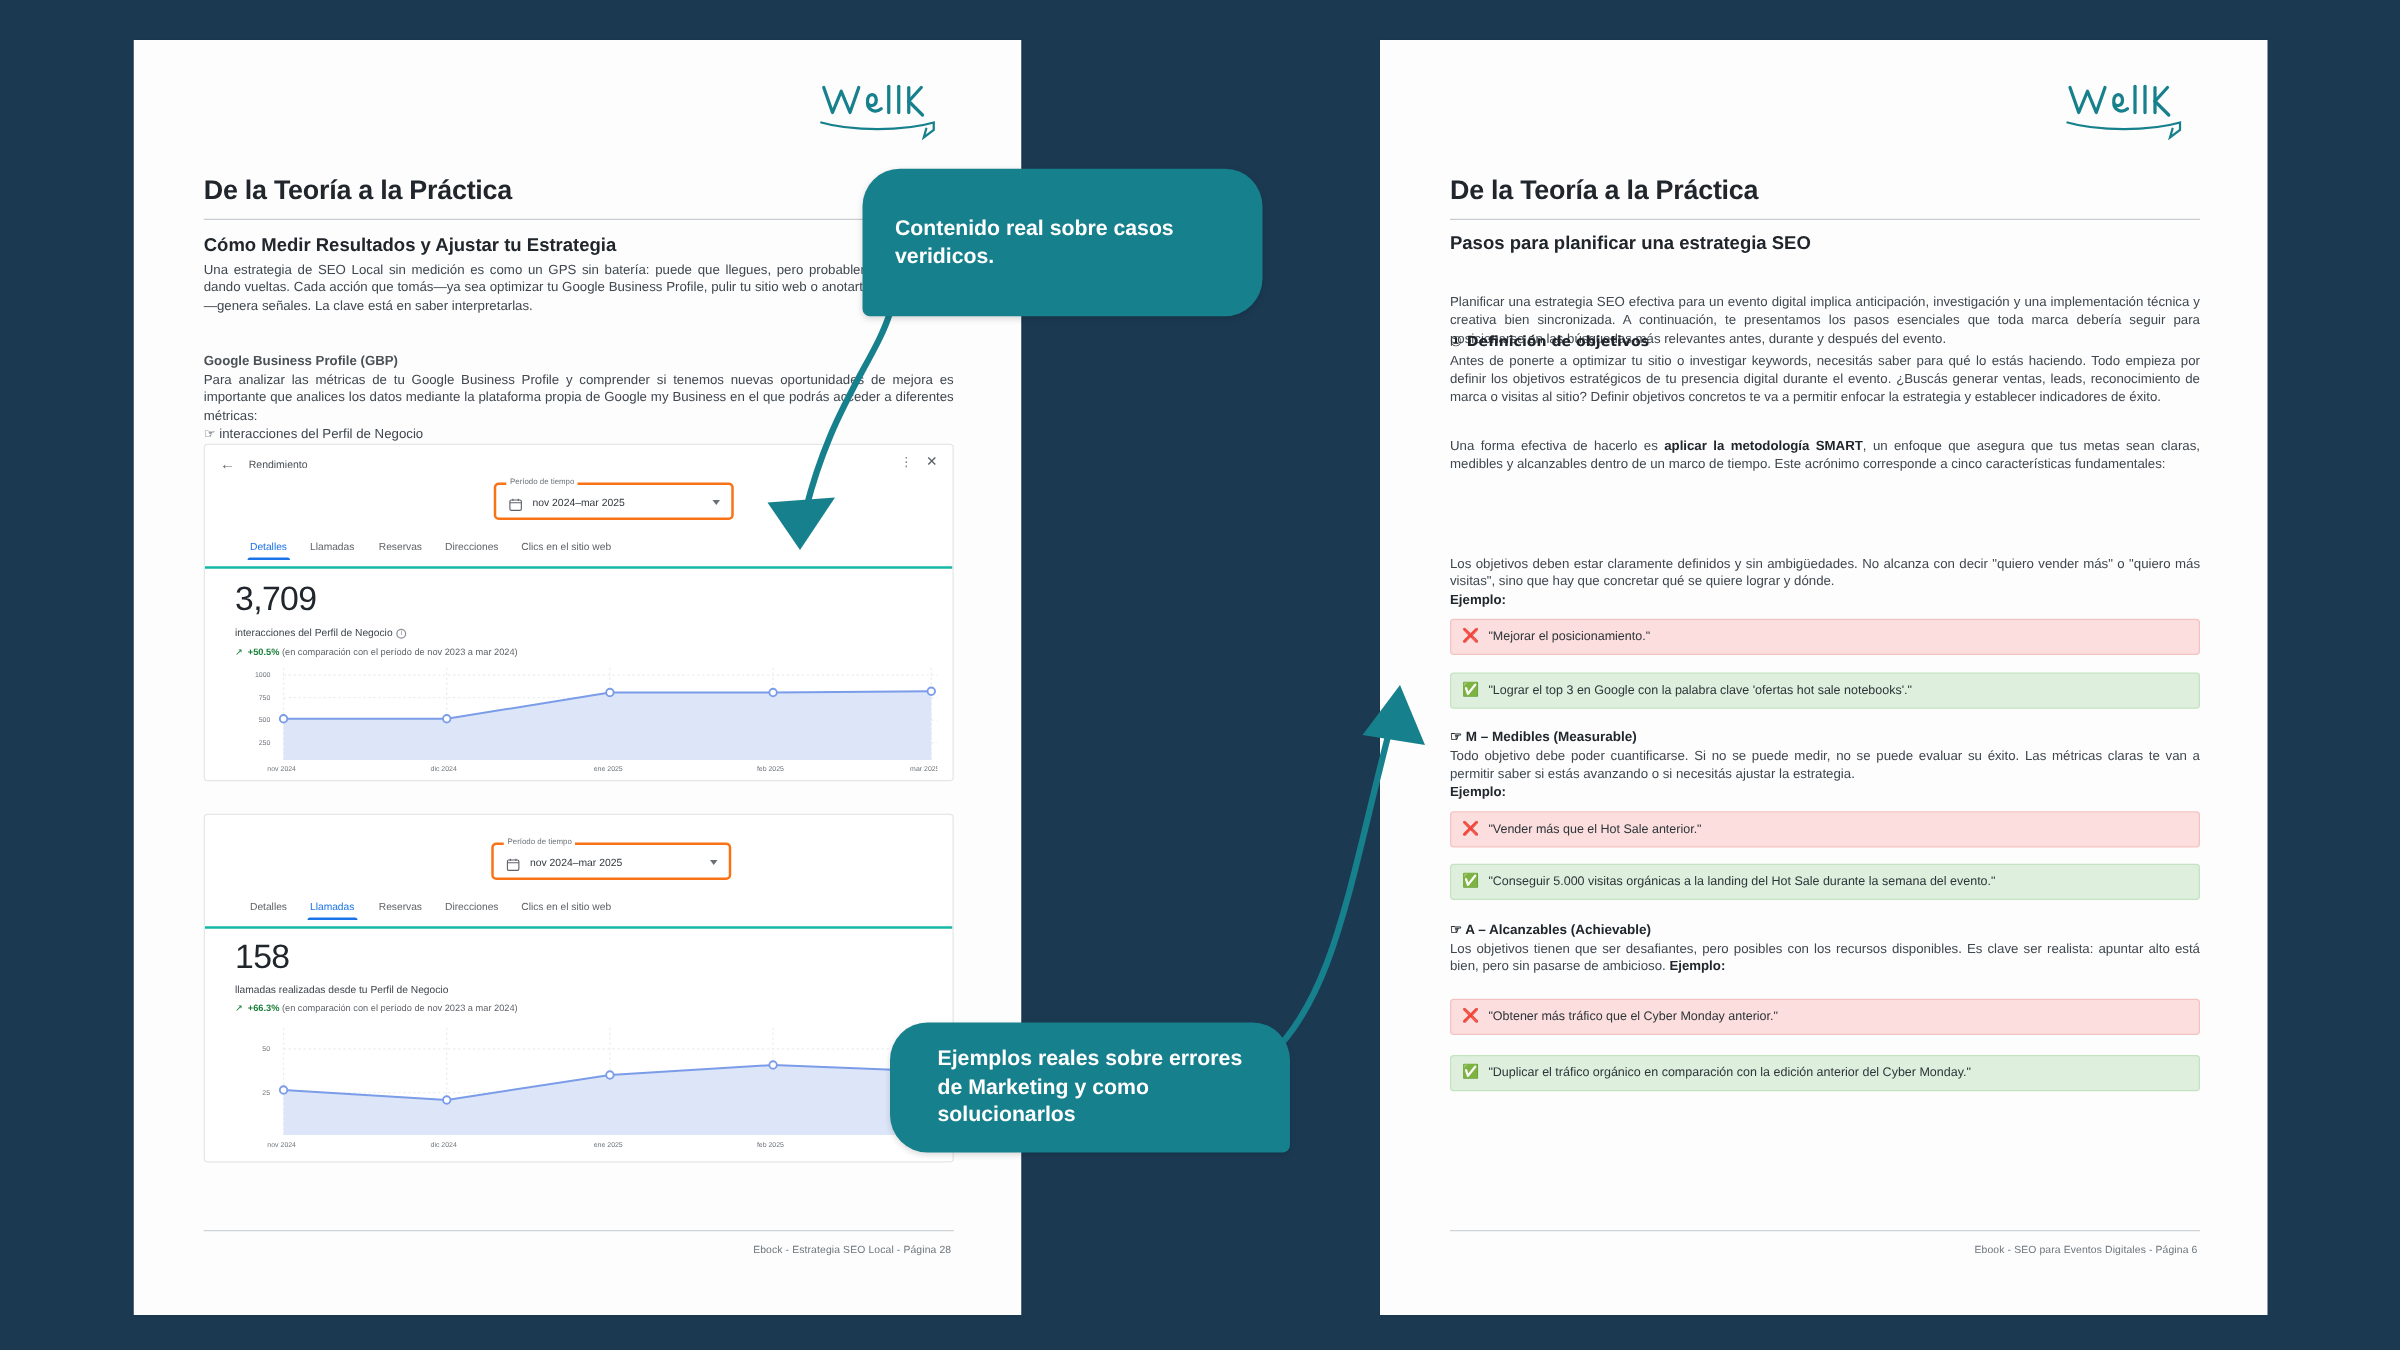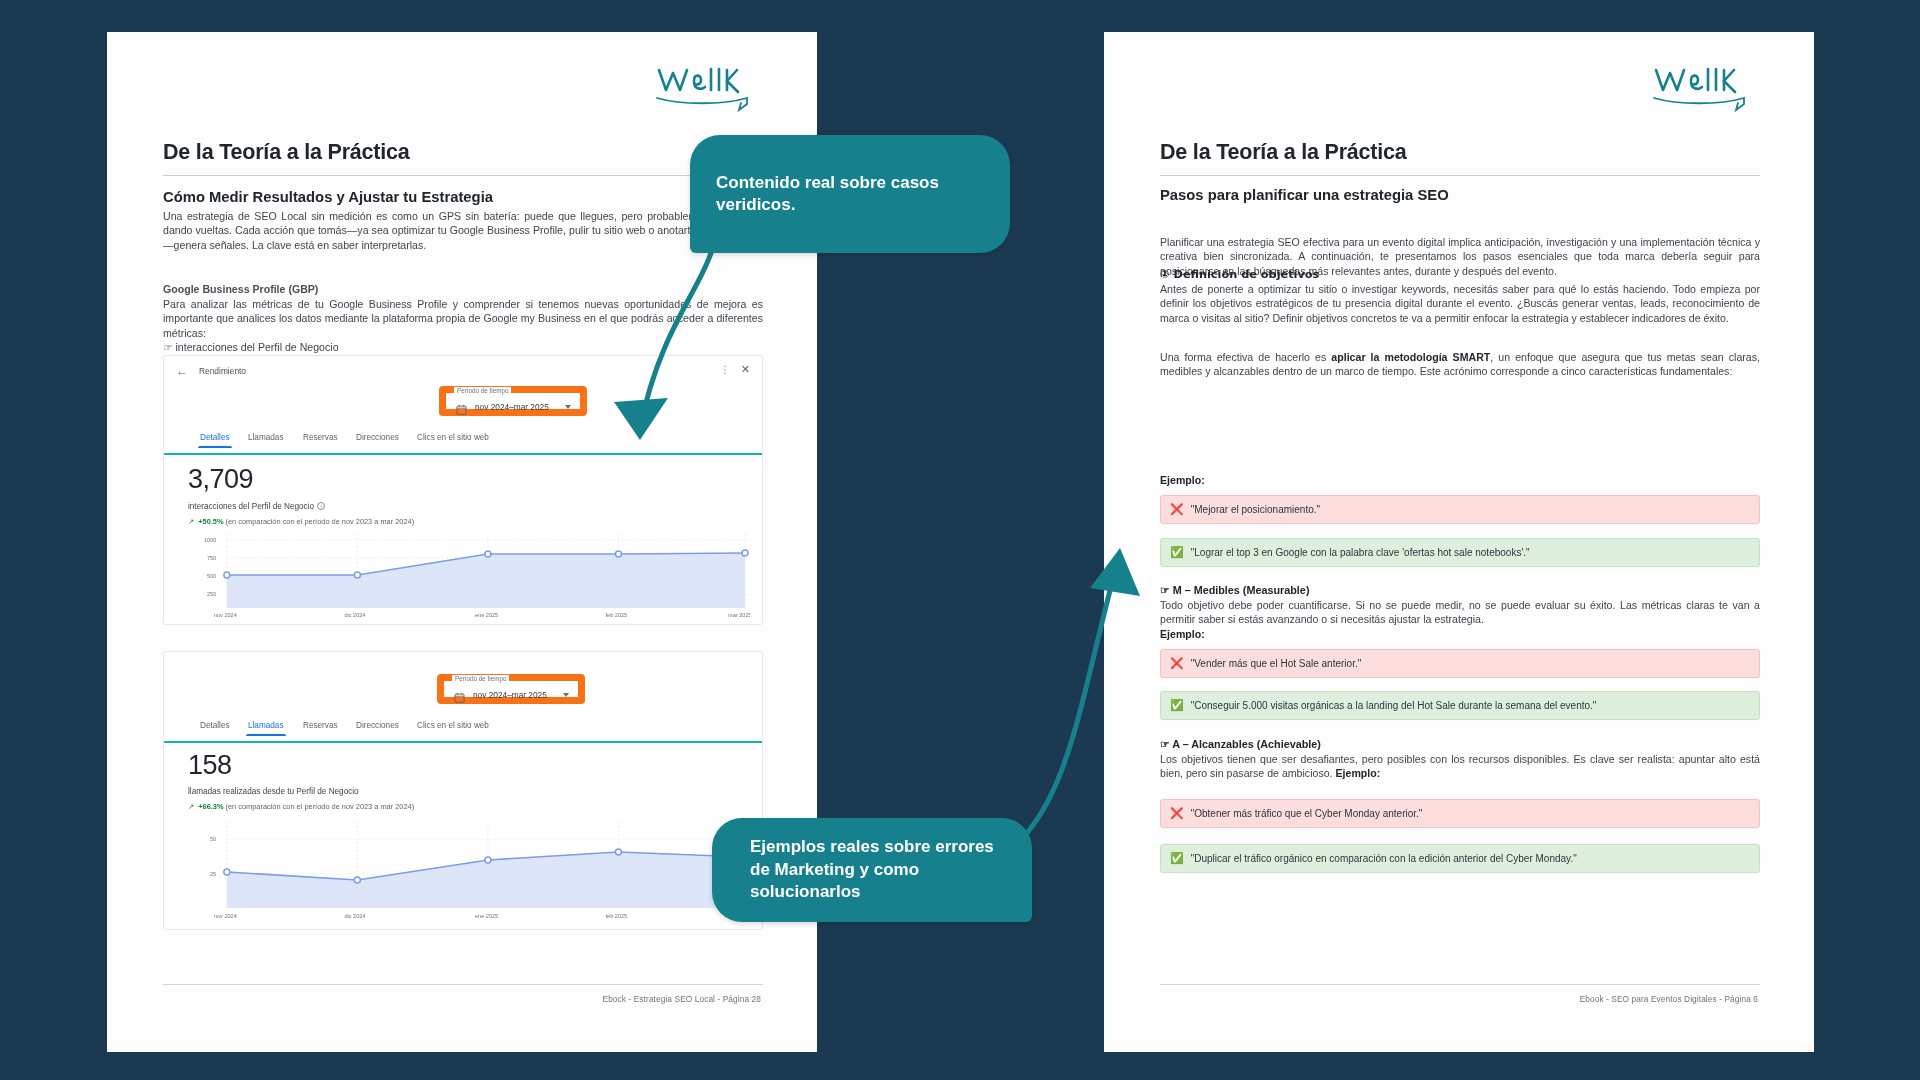--- a/index.html
+++ b/index.html
@@ -72,22 +72,22 @@
     line-height:1;
   }
   .gbp-crumb {
     position:absolute; left:35px; top:10px; font-size:8.4px; color:#4a4f55;
   }
   .gbp-dots { position:absolute; right:32px; top:8px; font-size:10px; color:#7b8085; letter-spacing:0; }
   .gbp-close { position:absolute; right:12px; top:7px; font-size:11px; color:#5f6368; }
 
   .period-box {
     position:absolute; right:175px; top:30px;
-    width:148px; height:30px;
-    border:7px solid #f97316; border-radius:4px;
+    width:192px; height:30px;
+    border:2px solid #f97316; border-radius:4px;
     background:#fff;
   }
   .period-legend {
     position:absolute; left:8px; top:-6px; background:#fff;
     padding:0 3px; font-size:6.3px; color:#6c7278;
   }
   .period-cal { position:absolute; left:10px; top:8px; width:11px; height:11px; }
   .period-val { position:absolute; left:29px; top:9px; font-size:8.3px; color:#33383d; }
   .period-arrow { position:absolute; right:9px; top:12px; width:0;height:0;
     border-left:3.5px solid transparent;border-right:3.5px solid transparent;
@@ -351,20 +351,21 @@
 
     <div class="body-col" style="top:235px; text-align:left; font-size:11.3px; color:#20262c;">
       <b class="numcircle">① Definición de objetivos</b>
     </div>
     <div class="body-col" style="top:250px;">Antes de ponerte a optimizar tu sitio o investigar keywords, necesitás saber para qué lo estás haciendo. Todo empieza por definir los objetivos estratégicos de tu presencia digital durante el evento. ¿Buscás generar ventas, leads, reconocimiento de marca o visitas al sitio? Definir objetivos concretos te va a permitir enfocar la estrategia y establecer indicadores de éxito.</div>
 
     <div class="body-col" style="top:318px;">
       <span>Una forma efectiva de hacerlo es </span><b>aplicar la metodología SMART</b><span>, un enfoque que asegura que tus metas sean claras, medibles y alcanzables dentro de un marco de tiempo. Este acrónimo corresponde a cinco características fundamentales:</span>
     </div>
 
+    <div class="body-col" style="top:412px;">Los objetivos deben estar claramente definidos y sin ambigüedades. No alcanza con decir "quiero vender más" o "quiero más visitas", sino que hay que concretar qué se quiere lograr y dónde.</div>
     <div class="body-col" style="top:441px; text-align:left;">
       <b>Ejemplo:</b>
     </div>
     <div class="ex-box ex-bad" style="top:463px;">
       <span class="ex-ico">❌</span>
       <span>"Mejorar el posicionamiento."</span>
     </div>
     <div class="ex-box ex-good" style="top:506px;">
       <span class="ex-ico">✅</span>
       <span>"Lograr el top 3 en Google con la palabra clave 'ofertas hot sale notebooks'."</span>

